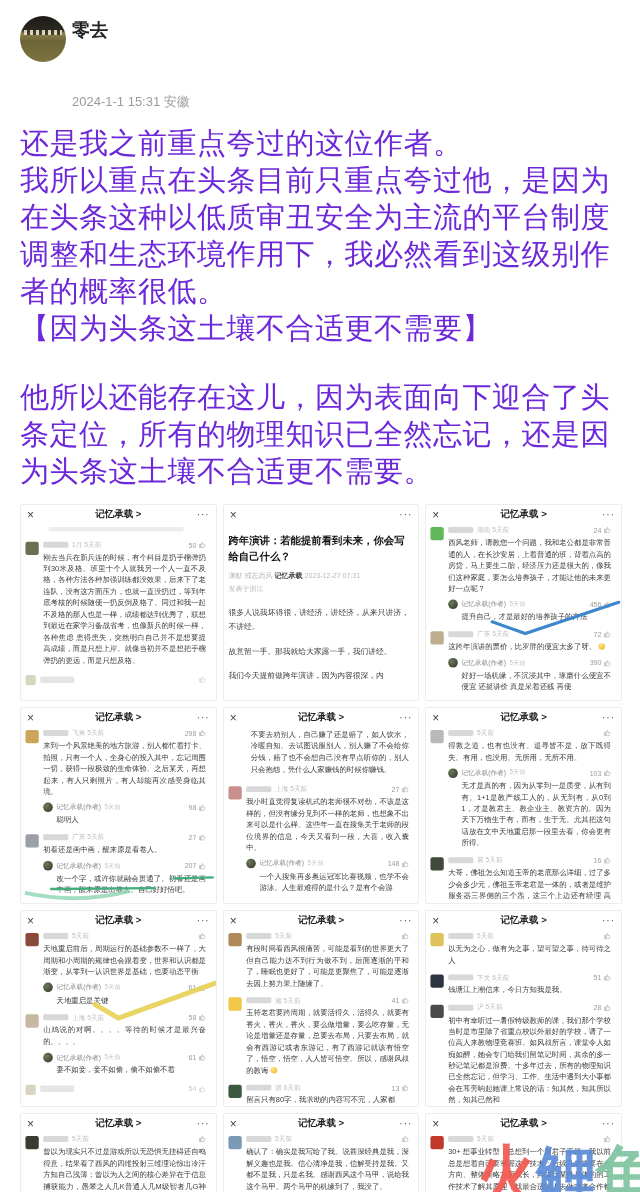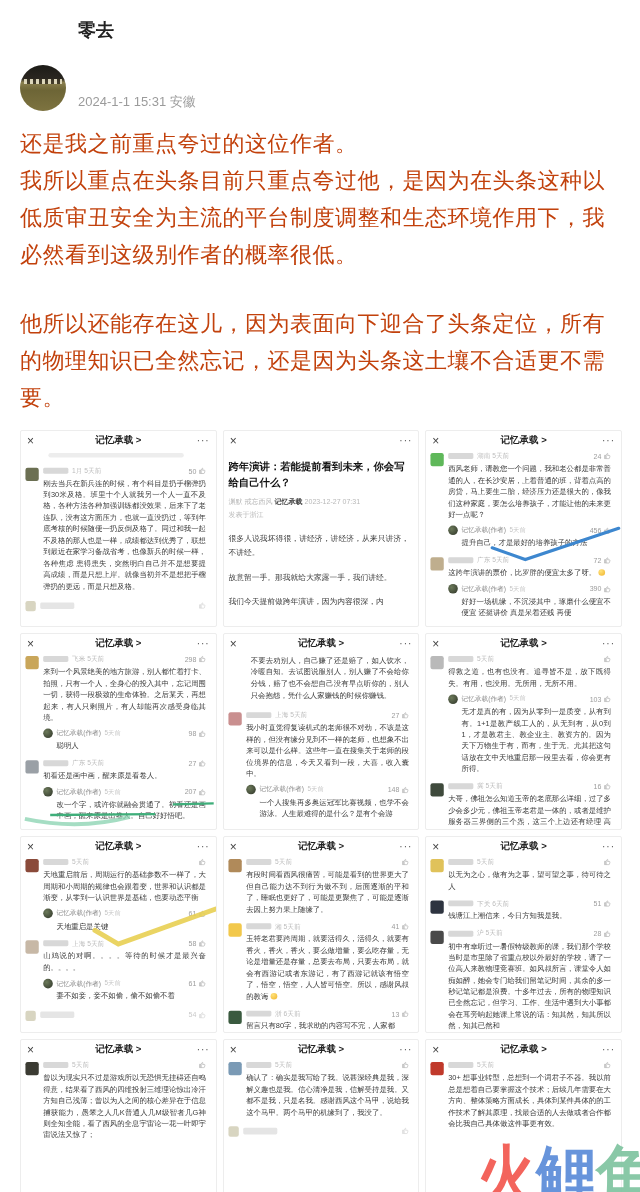--- a/index.html
+++ b/index.html
@@ -1,29 +1,29 @@
 <!DOCTYPE html>
 <html><head>
 <meta charset="utf-8">
 <style>
   * { margin:0; padding:0; box-sizing:border-box; }
   html,body { width:640px; height:1192px; overflow:hidden; background:#fff;
     font-family:"Liberation Sans","DejaVu Sans",sans-serif; }
   
-  .post-header { display:flex; align-items:flex-end; gap:12px; padding:16px 20px 6px 20px; }
+  .post-header { display:flex; align-items:flex-start; gap:6px; padding:16px 20px 6px 20px; }
   .avatar { width:46px; height:46px; border-radius:50%; flex-shrink:0;
     background:linear-gradient(180deg,#1c1b17 0%,#2a2620 30%,#8a7f4e 38%,#6d6536 55%,#7d7340 100%);
     position:relative; overflow:hidden; }
   .avatar::after{ content:""; position:absolute; left:8%; right:8%; top:30%; height:5px;
     background:repeating-linear-gradient(90deg,#e8e2c8 0 3px,#3a3426 3px 6px); opacity:.9; }
   .author-box { display:flex; flex-direction:column; gap:4px; padding-top:2px; }
   .author-name { font-size:18px; font-weight:bold; color:#222; }
   .post-meta { font-size:13px; color:#9b9b9b;margin-top:47px; }
   
-  .post-body { padding:8px 18px 0 20px; font-size:22px; color:#c2410c; line-height:37px; letter-spacing:.5px; }
+  .post-body { padding:8px 18px 0 20px; font-size:29px; color:#6d28d9; line-height:37px; letter-spacing:.5px; }
   .post-body p { margin:0; }
   .post-body p.gap { margin-top:32px; }
   
   .grid { position:relative; margin:14px 18px 0 20px; display:grid;
     grid-template-columns:repeat(3,1fr); gap:6px; }
   .thumb { position:relative; height:197px; background:#fff; border:1px solid #ededed;
     border-radius:2px; overflow:hidden; }
   .thumb-header { display:flex; align-items:center; height:19px; padding:0 6px; }
   .t-close { font-size:12px; color:#444; width:20px; }
   .t-title { flex:1; text-align:center; font-size:9.5px; font-weight:bold; color:#222; }
@@ -70,20 +70,21 @@
   <div class="avatar"></div>
   <div class="author-box">
     <div class="author-name">零去</div>
     <div class="post-meta">2024-1-1 15:31 安徽</div>
   </div>
 </div>
 
 <div class="post-body">
   <p>还是我之前重点夸过的这位作者。</p>
   <p>我所以重点在头条目前只重点夸过他，是因为在头条这种以低质审丑安全为主流的平台制度调整和生态环境作用下，我必然看到这级别作者的概率很低。</p>
+  <p>【因为头条这土壤不合适更不需要】</p>
   <p class="gap">他所以还能存在这儿，因为表面向下迎合了头条定位，所有的物理知识已全然忘记，还是因为头条这土壤不合适更不需要。</p>
 </div>
 
 <div class="grid">
     <div class="thumb">
       <div class="thumb-header">
         <div class="t-close">×</div>
         <div class="t-title">记忆承载 &gt;</div>
         <div class="t-more">···</div>
       </div>

